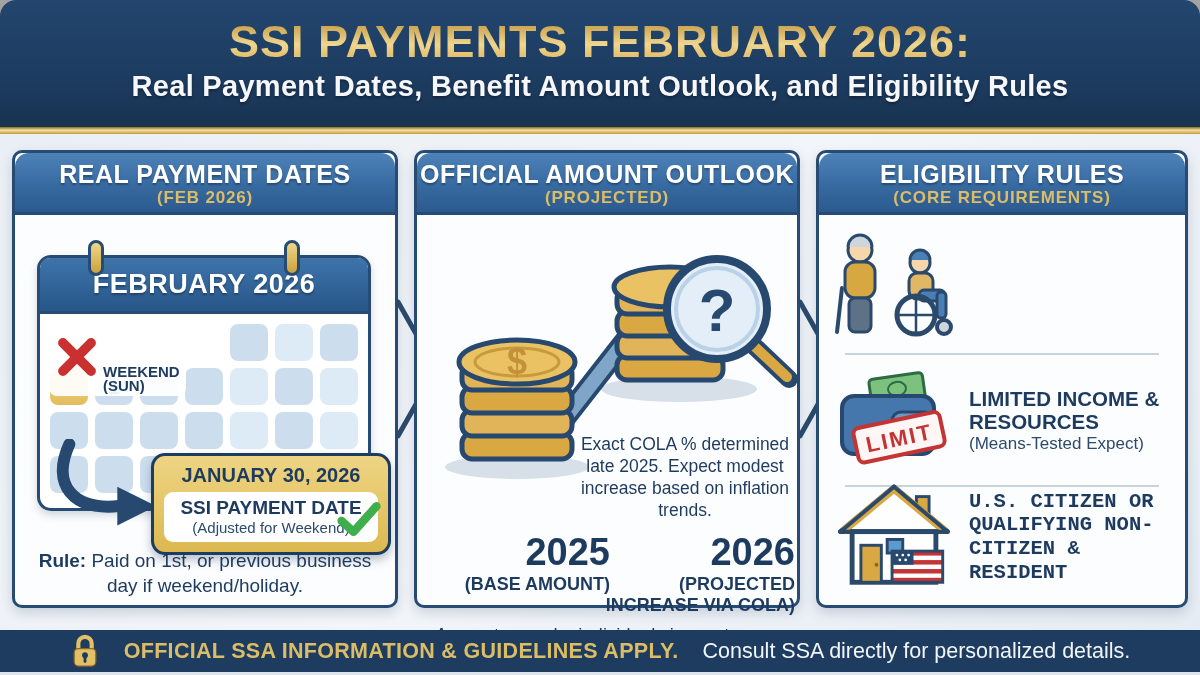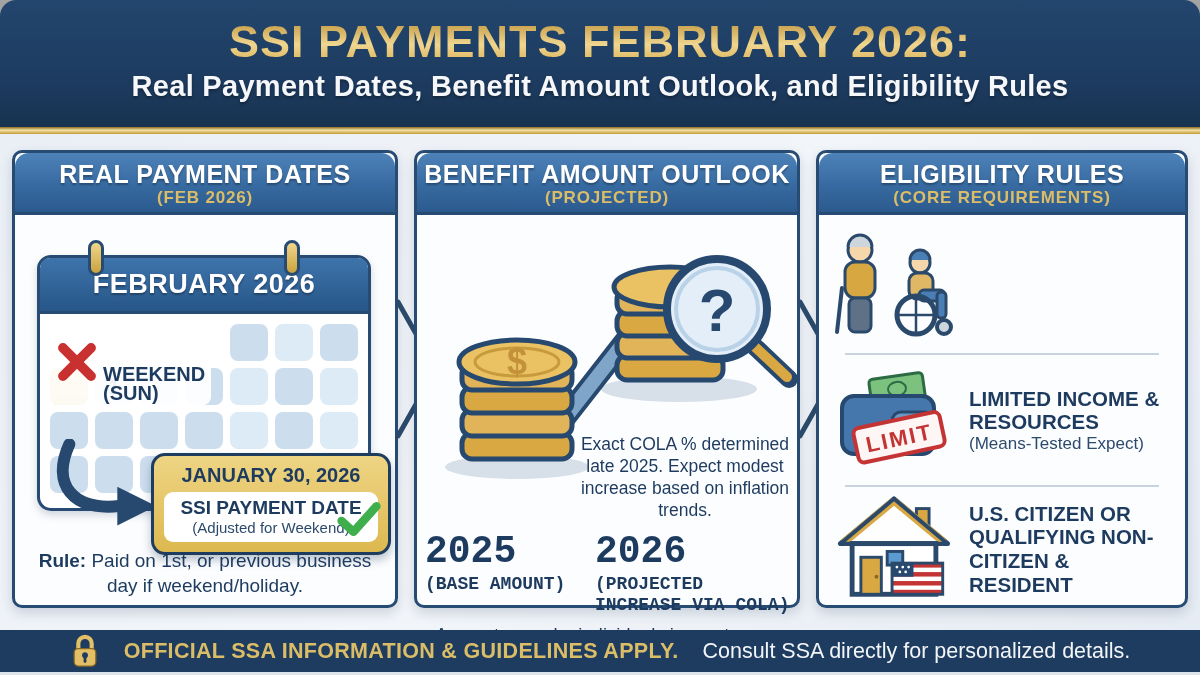--- a/index.html
+++ b/index.html
@@ -45,41 +45,41 @@
     background:linear-gradient(180deg,#f0d68a,#caa23c); }
   .cal-grid { display:grid; grid-template-columns:repeat(7,1fr); gap:7px; padding:10px; }
   .cal-cell { height:37px; border-radius:8px; background:#ccdeee; }
   .cal-cell.alt { background:#dcebf5; }
   .cal-cell.hidden-cell { background:transparent; }
   .cal-cell.gold { background:linear-gradient(180deg,#f2d98a,#e2bd5d); }
   .cal-cell.day { display:flex; align-items:center; justify-content:center;
     font-size:21px; font-weight:bold; color:#27496f; }
   .weekend-flag { position:absolute; left:34px; top:104px; display:flex; align-items:center; gap:4px;
     background:rgba(255,255,255,.92); padding:2px 6px; border-radius:8px; z-index:4; }
-  .weekend-text { font-size:20px; font-weight:bold; color:#1d3a5f; line-height:.95;margin-top:44px; }
+  .weekend-text { font-size:15px; font-weight:bold; color:#1d3a5f; line-height:.95;margin-top:44px; }
   .curved-arrow { position:absolute; left:34px; top:224px; z-index:5; }
   .callout { position:absolute; left:136px; top:238px; width:240px; z-index:6;
     background:linear-gradient(180deg,#eed584,#ddb850); border:3px solid #1d3c5e; border-radius:14px;
     padding:8px 10px 10px; text-align:center; box-shadow:0 5px 10px rgba(25,55,90,.3); }
   .callout-date { font-size:20px; font-weight:bold; color:#1d3a5f; }
   .callout-day { font-size:18px; font-weight:bold; color:#1d3a5f; }
   .callout-inner { background:#fff; border-radius:9px; margin-top:5px; padding:5px 4px 6px; }
   .callout-label { font-size:19px; font-weight:bold; color:#1d3a5f; }
   .callout-sub { font-size:15px; color:#2c4a6d; }
   .callout-check { position:absolute; right:6px; top:44px; }
   .rule-line { position:absolute; left:18px; right:18px; top:334px; text-align:center;
     font-size:19px; color:#1d3a5f; line-height:1.3; }
   .rule-line b { font-weight:bold; }
 
   
   .scene { position:absolute; left:0; top:6px; }
   .cola-note { position:absolute; left:158px; top:208px; width:220px; text-align:center;
     font-size:17.5px; color:#1d3a5f; line-height:1.25;margin-top:11px; }
   .years-row { position:absolute; left:0; top:318px; width:100%; }
-  .year-col { position:absolute; text-align:left; color:#1d3a5f;font-family:Liberation Mono, monospace; }
+  .year-col { position:absolute; text-align:right; color:#1d3a5f; }
   .year-col .year { font-size:38px; font-weight:bold; line-height:1; }
   .year-col .year-label { font-size:18px; font-weight:bold; margin-top:3px; line-height:1.15; }
   .col-base { left:8px; width:185px; }
   .col-proj { left:178px; width:200px; }
   .outlook-footnote { position:absolute; left:12px; right:12px; top:408px; text-align:center;
     font-size:18.5px; color:#1d3a5f; line-height:1.25; }
 
   
   .elig-row { position:absolute; left:0; width:100%; display:flex; align-items:center; }
   .elig-icon-box { width:150px; display:flex; justify-content:center; flex-shrink:0; }
@@ -184,21 +184,21 @@
         </div>
       </div>
     </div>
 
     <svg class="chev" style="left:390px;" width="56" height="150" viewBox="0 0 56 150">
       <polyline points="8,8 46,75 8,142" fill="none" stroke="#2b4a6b" stroke-width="5" stroke-linecap="round" stroke-linejoin="round"></polyline>
     </svg>
 
     <div class="panel" style="left:414px; width:386px;">
       <div class="panel-head">
-        <div class="panel-title">BENEFIT AMOUNT OUTLOOK</div>
+        <div class="panel-title">OFFICIAL AMOUNT OUTLOOK</div>
         <div class="panel-subtitle">(PROJECTED)</div>
       </div>
       <div class="panel-body">
 
         <svg class="scene" width="386" height="260" viewBox="0 0 386 260">
 
           <ellipse cx="100" cy="246" rx="72" ry="12" fill="#d7dfe8"></ellipse>
           <ellipse cx="262" cy="168" rx="78" ry="13" fill="#d7dfe8"></ellipse>
 
           <g transform="rotate(-52,130,220)">
@@ -298,21 +298,21 @@
               </g>
             </svg>
           </div>
           <div class="elig-text">
             <div>LIMITED INCOME &amp; RESOURCES</div>
             <div class="elig-subtext">(Means-Tested Expect)</div>
           </div>
         </div>
         <div class="elig-div" style="top:270px;"></div>
 
-        <div class="elig-row" style="top:276px; height:116px;">
+        <div class="elig-row" style="top:264px; height:116px;font-family:Liberation Mono, monospace;">
           <div class="elig-icon-box">
             <svg width="130" height="112" viewBox="0 0 130 115">
               <rect x="88" y="16" width="13" height="22" fill="#d9a843" stroke="#2b4a6b" stroke-width="3"></rect>
               <polygon points="65,6 10,52 120,52" fill="#fefefe" stroke="#2b4a6b" stroke-width="5" stroke-linejoin="round"></polygon>
               <line x1="65" y1="8" x2="13" y2="51" stroke="#d9a843" stroke-width="8"></line>
               <line x1="65" y1="8" x2="117" y2="51" stroke="#d9a843" stroke-width="8"></line>
               <polygon points="65,6 10,52 120,52" fill="none" stroke="#2b4a6b" stroke-width="4" stroke-linejoin="round"></polygon>
               <rect x="22" y="52" width="86" height="52" fill="#fff" stroke="#2b4a6b" stroke-width="5"></rect>
               <rect x="31" y="66" width="21" height="38" fill="#d9a843" stroke="#2b4a6b" stroke-width="3"></rect>
               <circle cx="47" cy="86" r="2" fill="#8a6a23"></circle>

